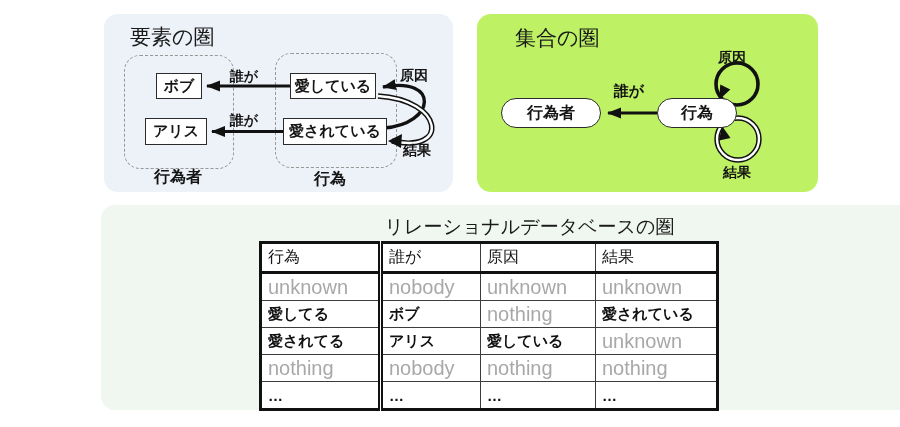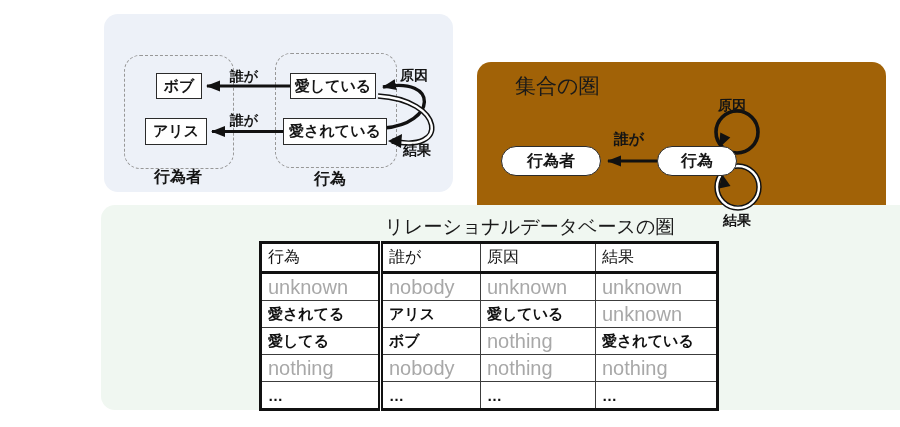--- a/index.html
+++ b/index.html
@@ -3,21 +3,21 @@
 <meta charset="utf-8">
 <style>
   html,body { margin:0; padding:0; background:#ffffff; }
   .stage {
     position:relative; width:900px; height:427px; background:#ffffff;
     font-family:"Liberation Sans","DejaVu Sans",sans-serif; color:#161616;
     overflow:hidden;
   }
   .panel { position:absolute; border-radius:14px; }
   .panel-elements { left:104px; top:14px; width:349px; height:178px; background:#edf1f8; }
-  .panel-sets     { left:477px; top:14px; width:409px; height:178px; background:#a16207;margin-top:48px; }
+  .panel-sets     { left:477px; top:14px; width:341px; height:178px; background:#bef264; }
   .panel-rdb      { left:101px; top:205px; width:857px; height:205px; background:#f0f7f1; }
 
   .panel-title { position:absolute; font-size:21px; color:#191919; white-space:nowrap; z-index:5; }
   .pe-title { left:26px; top:9px; }
   .ps-title { left:38px; top:10px; }
   .pr-title { left:0; right:0; top:9px; text-align:center; font-size:19px; }
 
   .dashed-group { position:absolute; border:1.5px dashed #979797; border-radius:16px; z-index:1; }
   .actor-group  { left:20px;  top:41px; width:108px; height:112px; }
   .action-group { left:171px; top:39px; width:120px; height:113px; }
@@ -73,20 +73,21 @@
   .muted  { color:#a8a8a8; font-size:20px; font-weight:400; }
   .strong { color:#111111; font-size:15px; font-weight:700; }
   .dots   { color:#111111; font-size:15px; font-weight:700; letter-spacing:2px; }
 </style>
 </head>
 <body>
 
 <div class="stage">
 
   <section class="panel panel-elements">
+    <div class="panel-title pe-title">要素の圏</div>
 
     <div class="dashed-group actor-group"></div>
     <div class="dashed-group action-group"></div>
 
     <svg class="arrow-layer" width="349" height="178" viewBox="0 0 349 178">
       <defs>
         <marker id="ah1" markerUnits="userSpaceOnUse" markerWidth="15" markerHeight="13" refX="13" refY="5.5" orient="auto">
           <path d="M0,0 L14,5.5 L0,11 Z" fill="#111"></path>
         </marker>
       </defs>
@@ -156,30 +157,30 @@
         </tr>
       </thead>
       <tbody>
         <tr>
           <td class="col0 c0 muted">unknown</td>
           <td class="c1 muted">nobody</td>
           <td class="c2 muted">unknown</td>
           <td class="c3 muted">unknown</td>
         </tr>
         <tr>
+          <td class="col0 c0 strong">愛してる</td>
+          <td class="c1 strong">ボブ</td>
+          <td class="c2 muted">nothing</td>
+          <td class="c3 strong">愛されている</td>
+        </tr>
+        <tr>
           <td class="col0 c0 strong">愛されてる</td>
           <td class="c1 strong">アリス</td>
           <td class="c2 strong">愛している</td>
           <td class="c3 muted">unknown</td>
-        </tr>
-        <tr>
-          <td class="col0 c0 strong">愛してる</td>
-          <td class="c1 strong">ボブ</td>
-          <td class="c2 muted">nothing</td>
-          <td class="c3 strong">愛されている</td>
         </tr>
         <tr>
           <td class="col0 c0 muted">nothing</td>
           <td class="c1 muted">nobody</td>
           <td class="c2 muted">nothing</td>
           <td class="c3 muted">nothing</td>
         </tr>
         <tr>
           <td class="col0 c0 dots">…</td>
           <td class="c1 dots">…</td>

